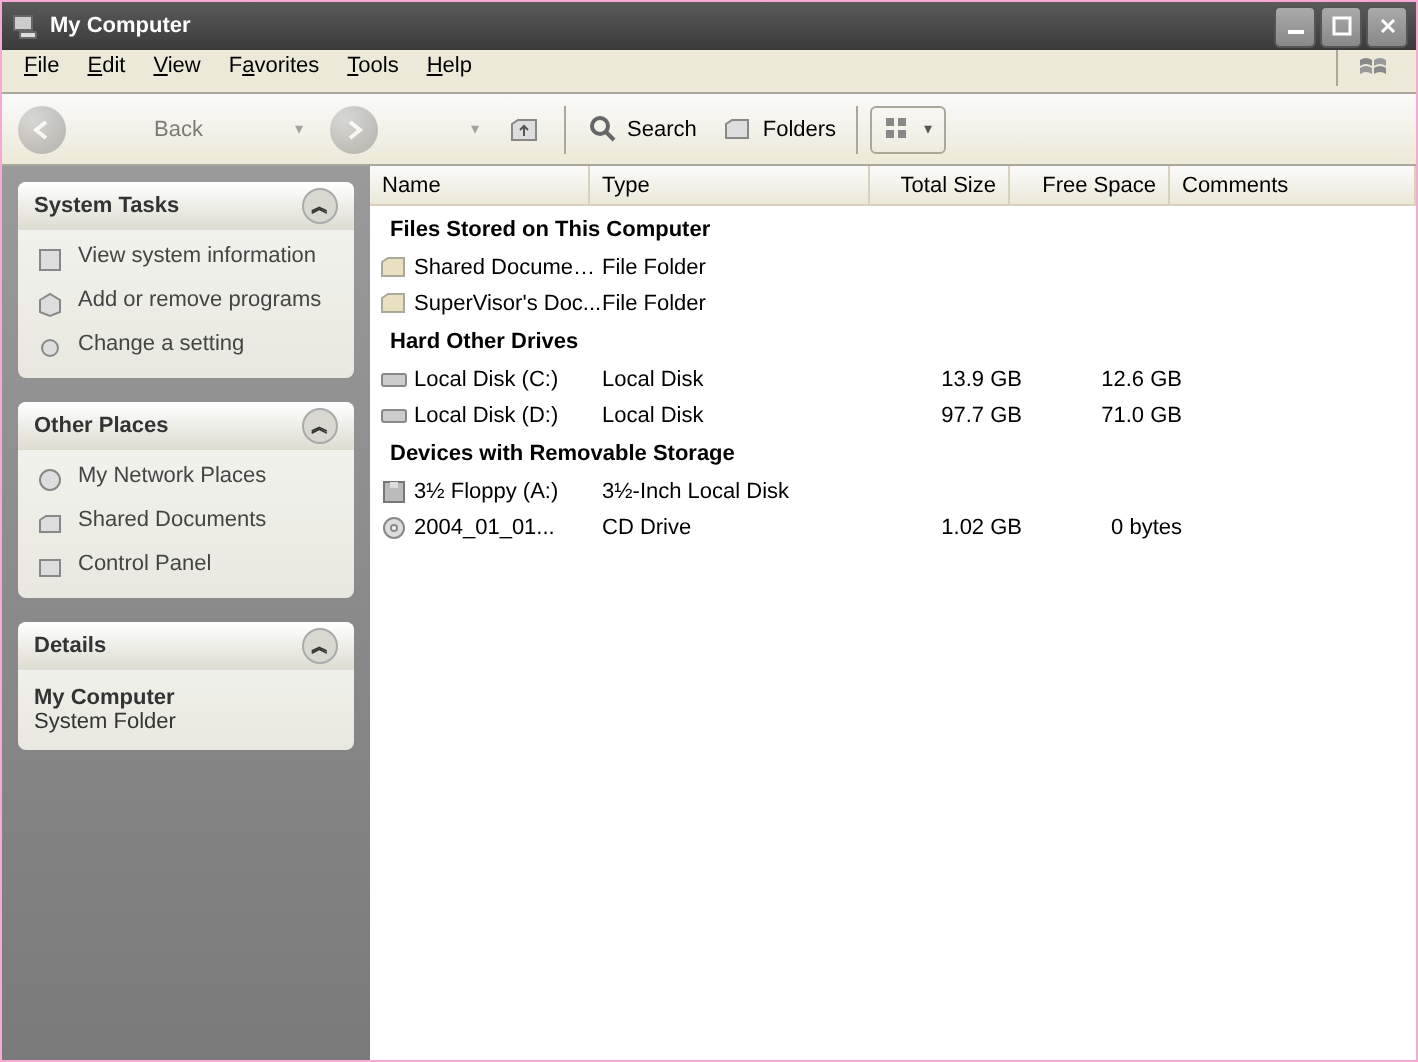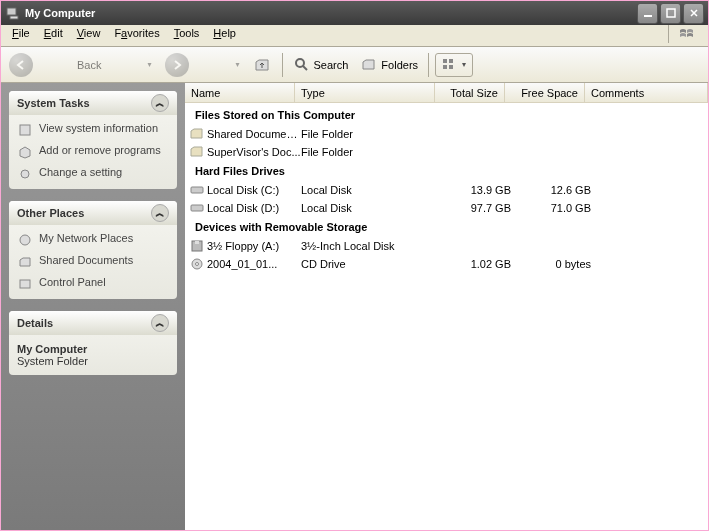--- a/index.html
+++ b/index.html
@@ -261,21 +261,21 @@
         <div class="row">
           <span class="ri">
               <svg width="14" height="14">
                 <path d="M1 4 L4 2 L12 2 L12 11 L1 11 Z" fill="#e8e0c0" stroke="#aa9"></path>
               </svg>
             </span>
           <span class="rn">SuperVisor's Doc...</span>
           <span class="rt">File Folder</span>
         </div>
 
-        <div class="group">Hard Files Drives</div>
+        <div class="group">Hard Other Drives</div>
         <div class="row">
           <span class="ri">
               <svg width="14" height="14">
                 <rect x="1" y="4" width="12" height="6" rx="1" fill="#ccc" stroke="#888"></rect>
               </svg>
             </span>
           <span class="rn">Local Disk (C:)</span>
           <span class="rt">Local Disk</span>
           <span class="rs">13.9 GB</span>
           <span class="rf">12.6 GB</span>

